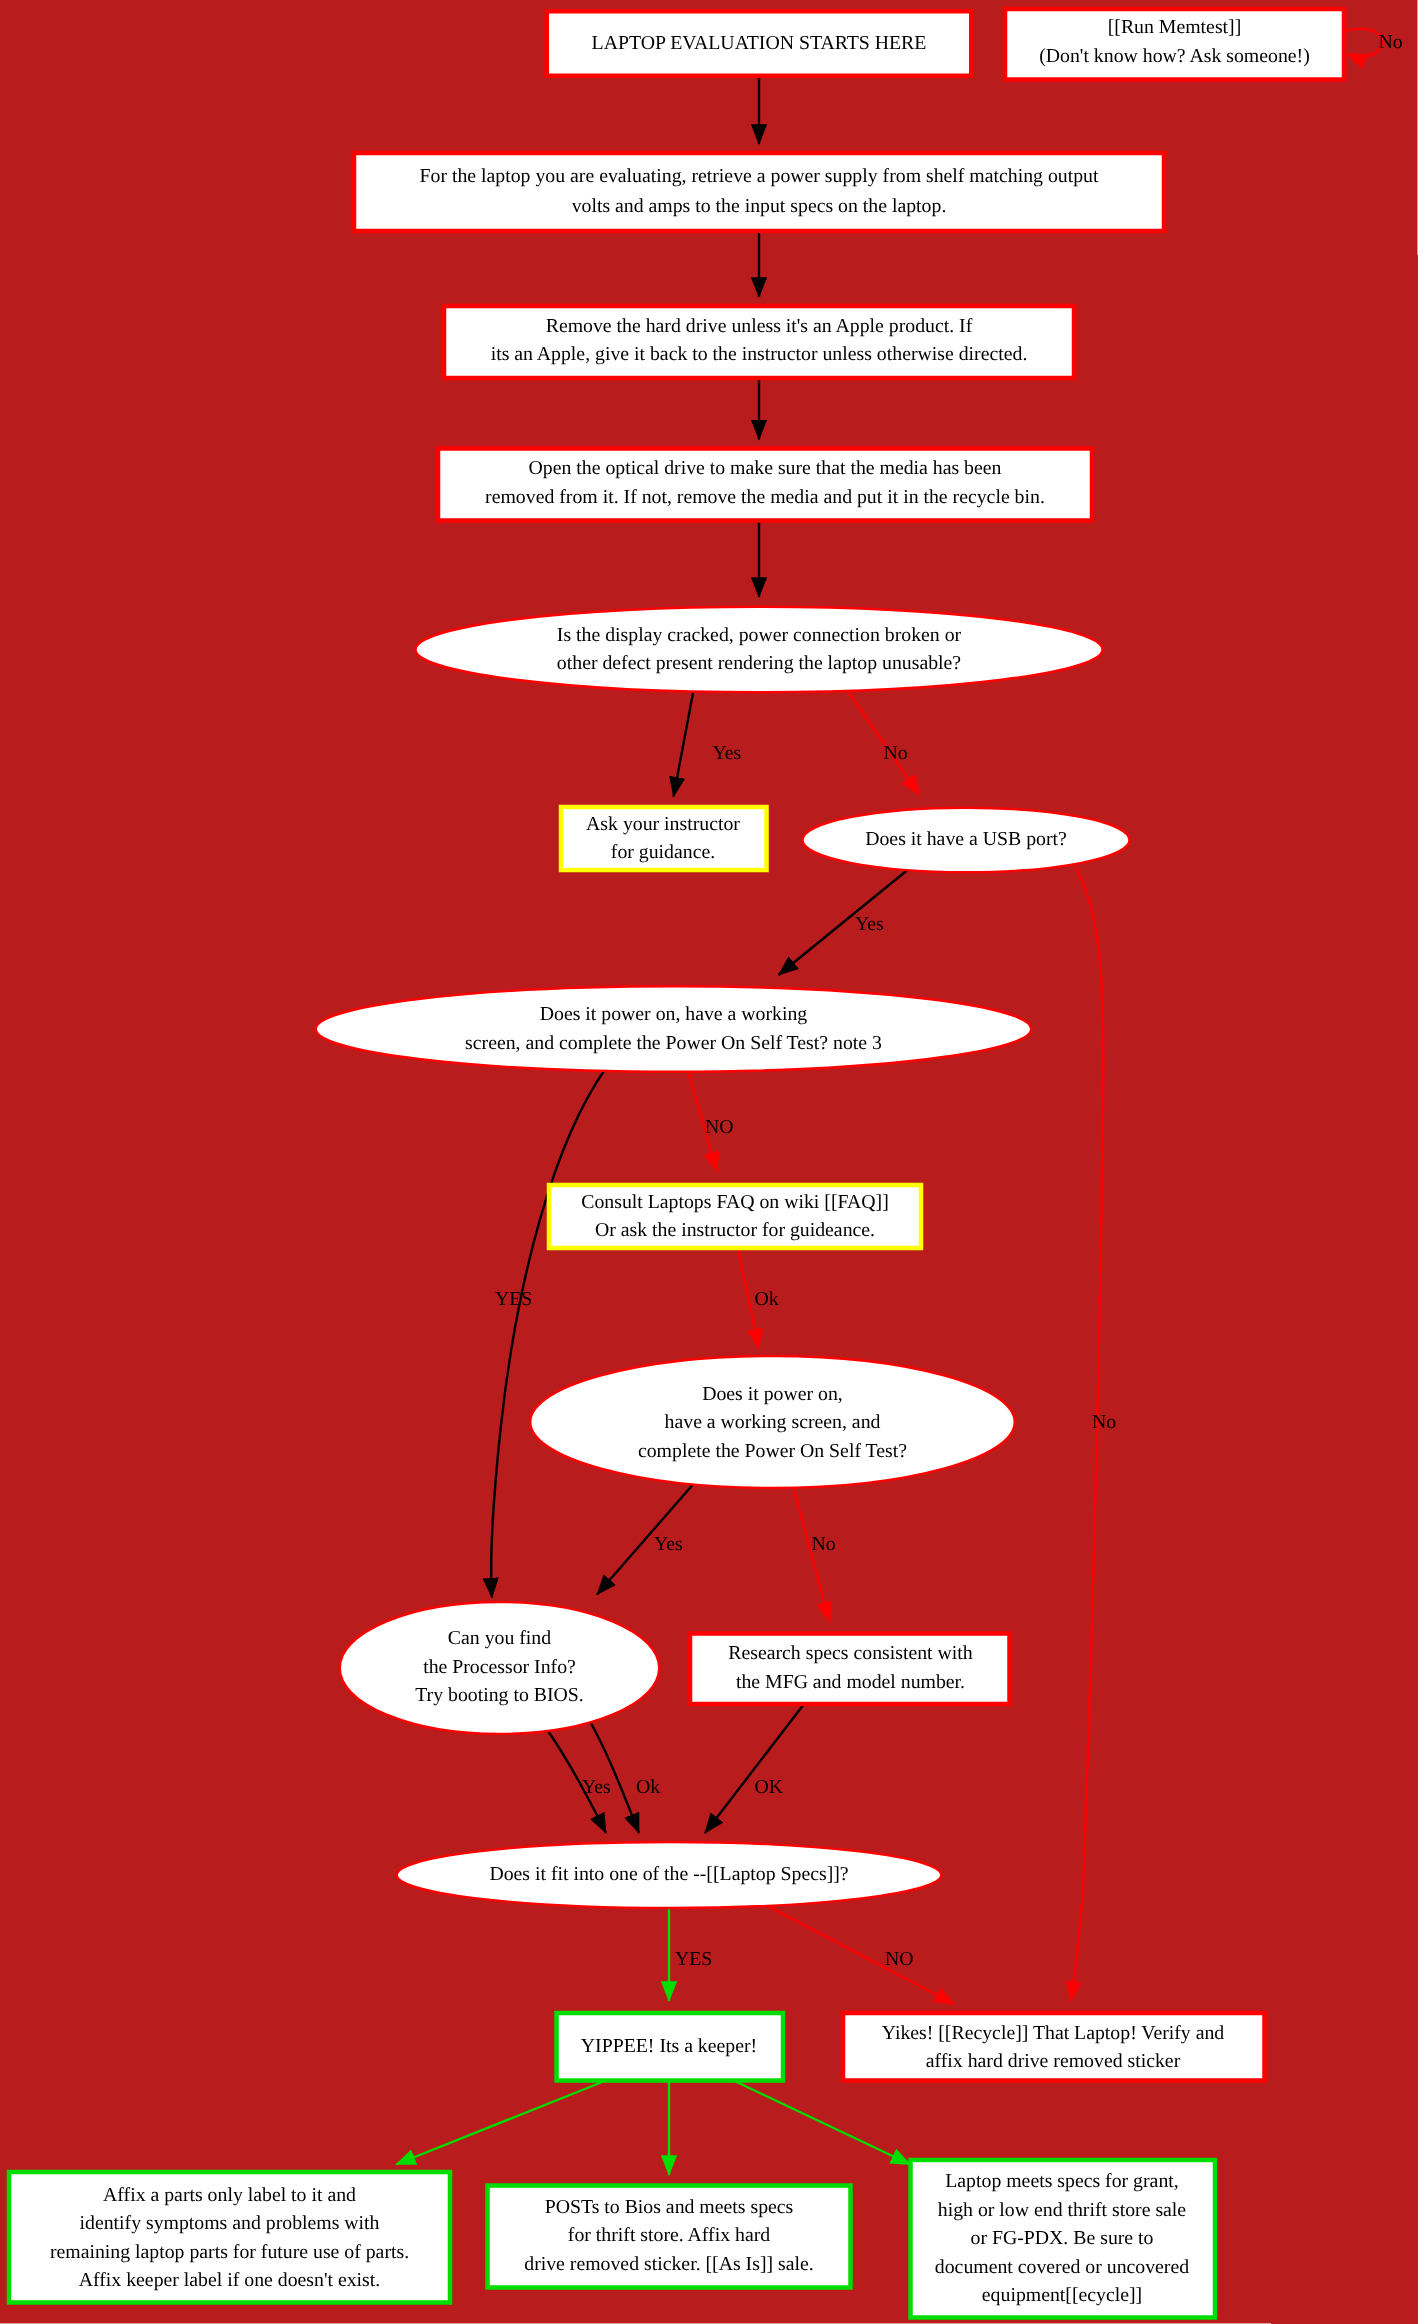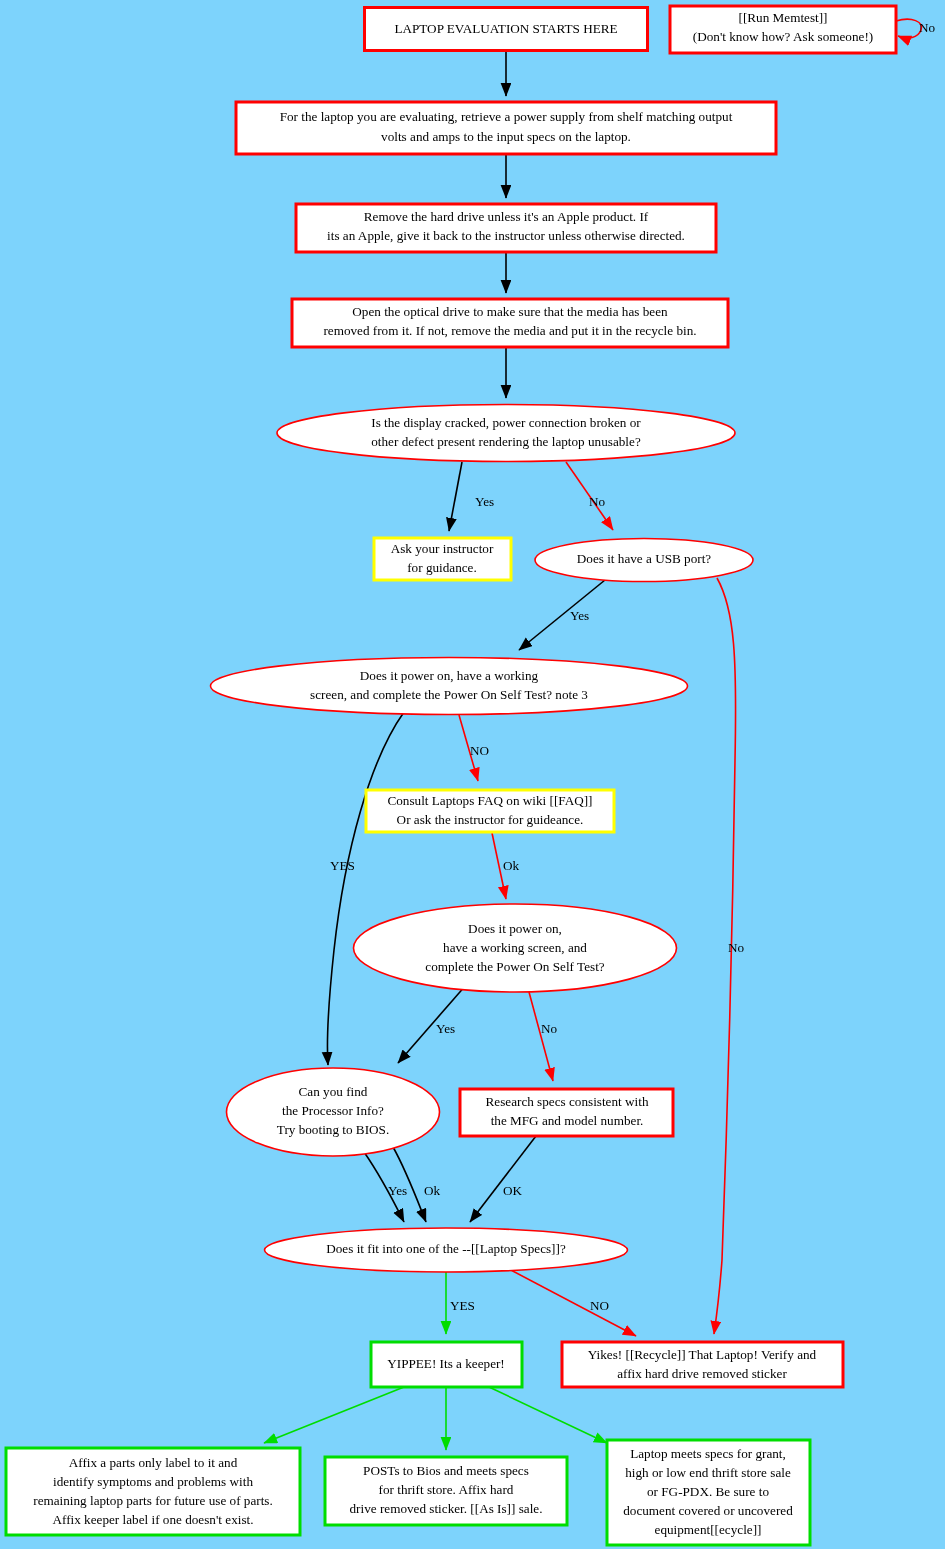--- a/index.html
+++ b/index.html
@@ -1,17 +1,17 @@
 <!DOCTYPE html>
 <html><head>
 <meta charset="utf-8">
 <style>
   html,body{margin:0;padding:0;background:#ffffff;}
   body{width:945px;height:1549px;font-family:"Liberation Serif","DejaVu Serif",serif;}
-  #stage{position:relative;width:945px;height:1549px;overflow:hidden;background:#7dd3fc;}
+  #stage{position:relative;width:945px;height:1549px;overflow:hidden;background:#b91c1c;}
   svg#graph{position:absolute;left:0;top:0;width:945px;height:1549px;}
   .node-text{font-family:"Liberation Serif","DejaVu Serif",serif;font-size:13.2px;fill:#000;text-anchor:middle;dominant-baseline:middle;}
   .edge-label{font-family:"Liberation Serif","DejaVu Serif",serif;font-size:13.2px;fill:#000;text-anchor:start;dominant-baseline:middle;}
   .shape-box{fill:#ffffff;stroke-width:3;}
   .shape-ell{fill:#ffffff;stroke-width:1.6;}
   .edge-path{fill:none;stroke-width:1.6;}
 </style>
 </head>
 <body>
 

